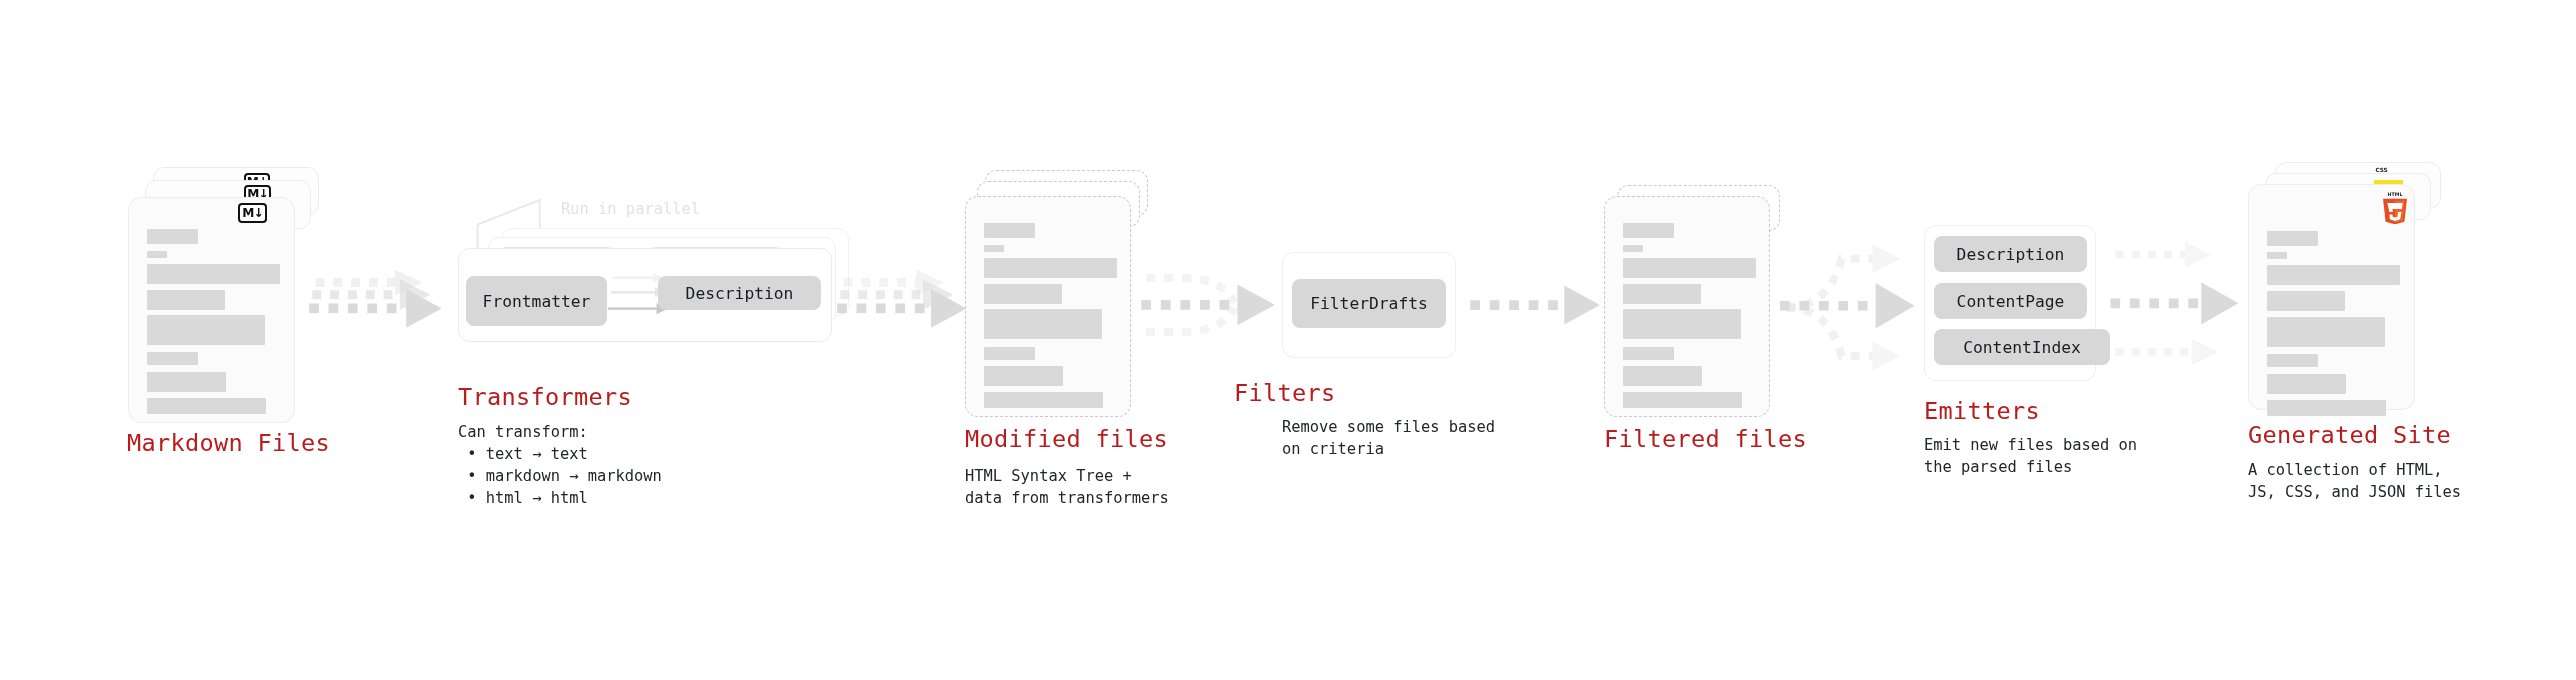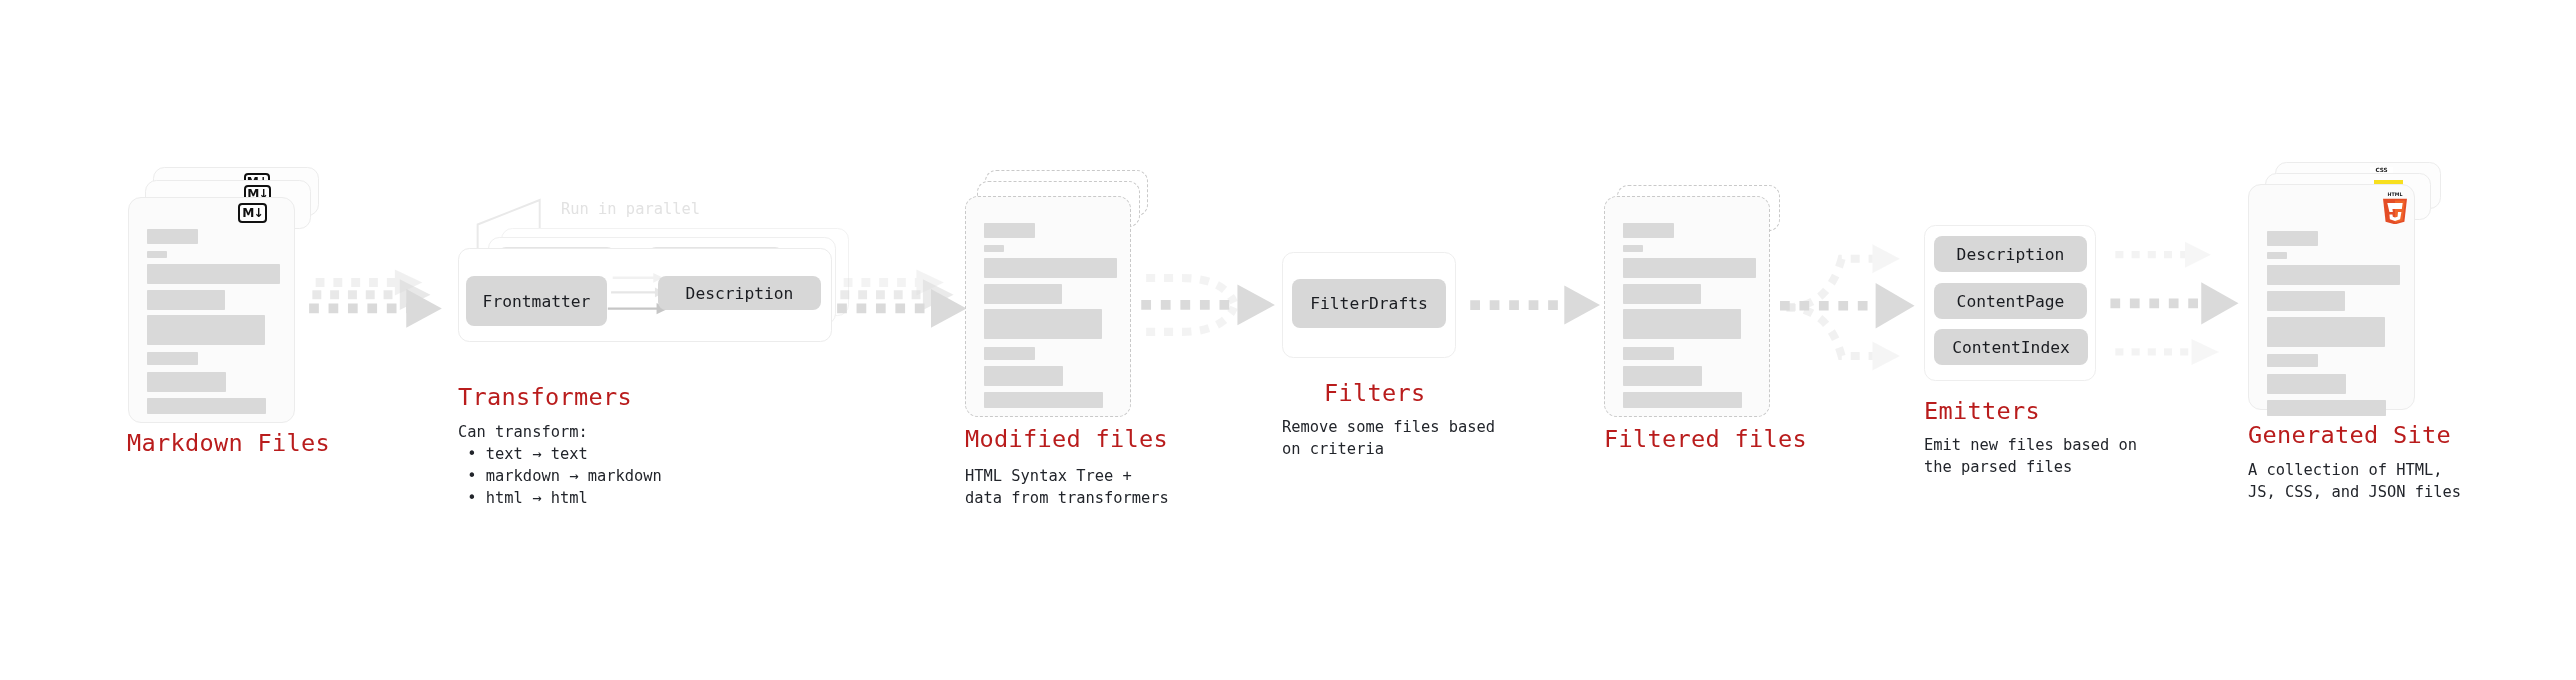--- a/index.html
+++ b/index.html
@@ -292,21 +292,21 @@
       <polygon points="122,30 168,55 122,80" fill="#dadada"></polygon>
     </g>
   </svg>
 
   <div class="abs" style="left:0;top:0;">
     <div class="groupbox" style="left:1282px; top:252px; width:174px; height:106px;"></div>
     <div class="pill" style="left:1292px; top:279px; width:154px; height:49px;">
       <span>FilterDrafts</span>
     </div>
 
-    <div class="stage-title abs" style="left:1324px; top:379px;">Filters</div>
+    <div class="stage-title abs" style="left:1234px; top:379px;">Filters</div>
     <div class="stage-desc abs" style="left:1282px; top:416px;">Remove some files based
 on criteria</div>
   </div>
 
   <svg class="arrowsvg" style="left:1467px; top:283px;" width="146" height="49" viewBox="0 0 180 60">
     <line x1="4" y1="27" x2="124" y2="27" stroke="#dadada" stroke-width="12" stroke-dasharray="12 12"></line>
     <polygon points="120,3 164,27 120,51" fill="#dadada"></polygon>
   </svg>
 
   <div class="abs" style="left:0;top:0;">
@@ -343,21 +343,21 @@
 
   <div class="abs" style="left:0;top:0;">
     <div class="groupbox" style="left:1924px; top:225px; width:172px; height:156px;"></div>
 
     <div class="pill" style="left:1934px; top:236px; width:153px; height:36px;">
       <span>Description</span>
     </div>
     <div class="pill" style="left:1934px; top:283px; width:153px; height:36px;">
       <span>ContentPage</span>
     </div>
-    <div class="pill" style="left:1934px; top:329px; width:154px; height:36px;">
+    <div class="pill" style="left:1934px; top:329px; width:176px; height:36px;">
       <span>ContentIndex</span>
     </div>
 
     <div class="stage-title abs" style="left:1924px; top:397px;">Emitters</div>
     <div class="stage-desc abs" style="left:1924px; top:434px;">Emit new files based on
 the parsed files</div>
   </div>
 
   <svg class="arrowsvg" style="left:2110px; top:232px;" width="163" height="154" viewBox="0 0 200 190">
     <g opacity="0.46">

